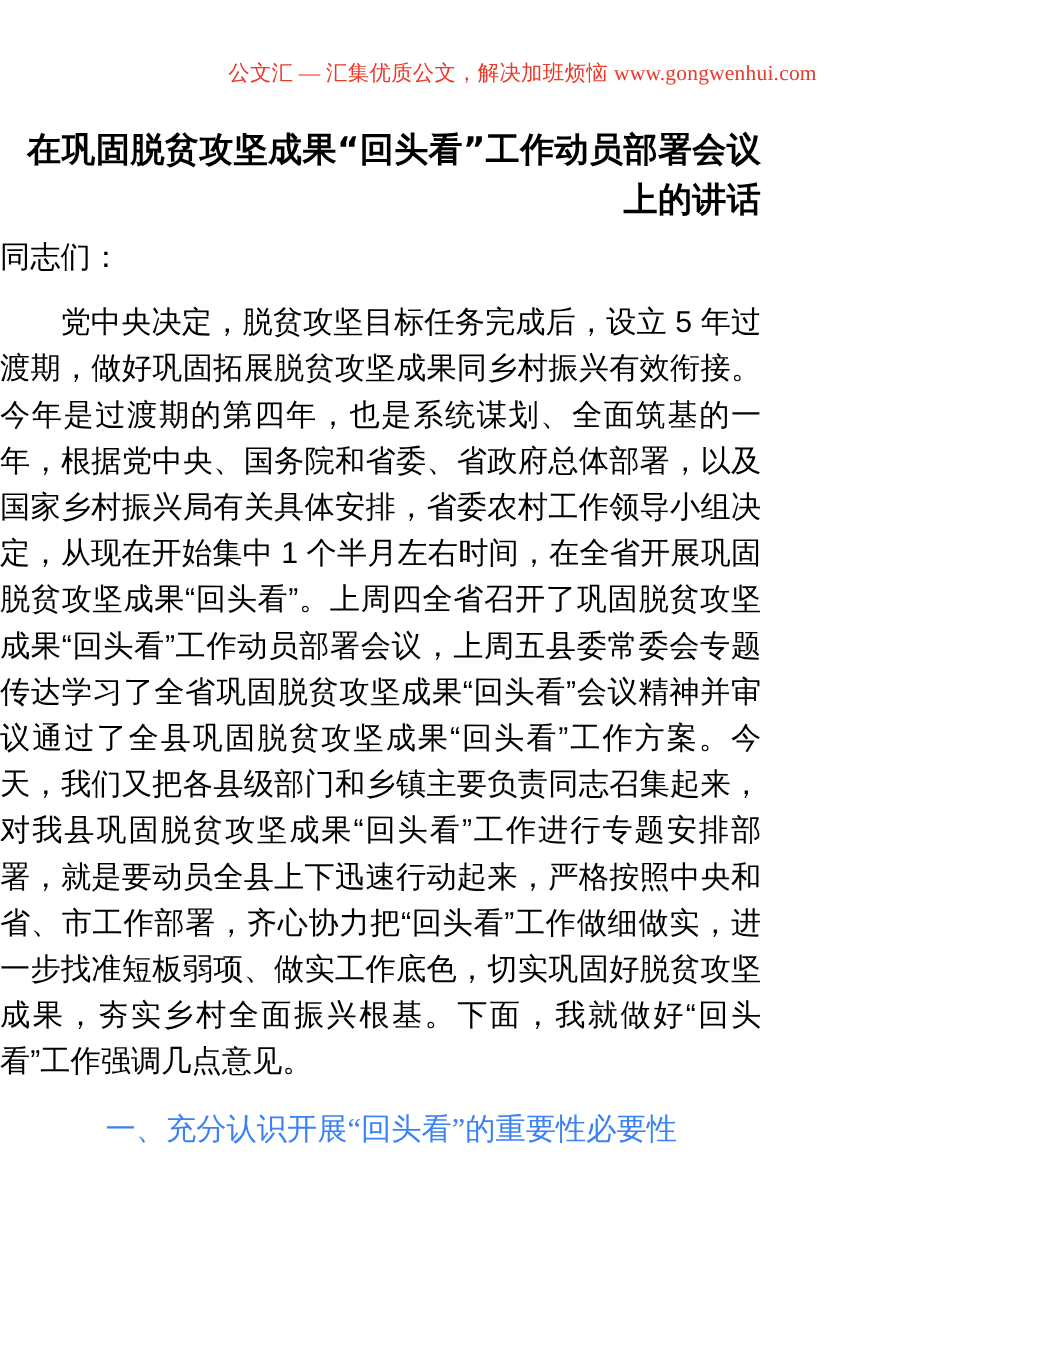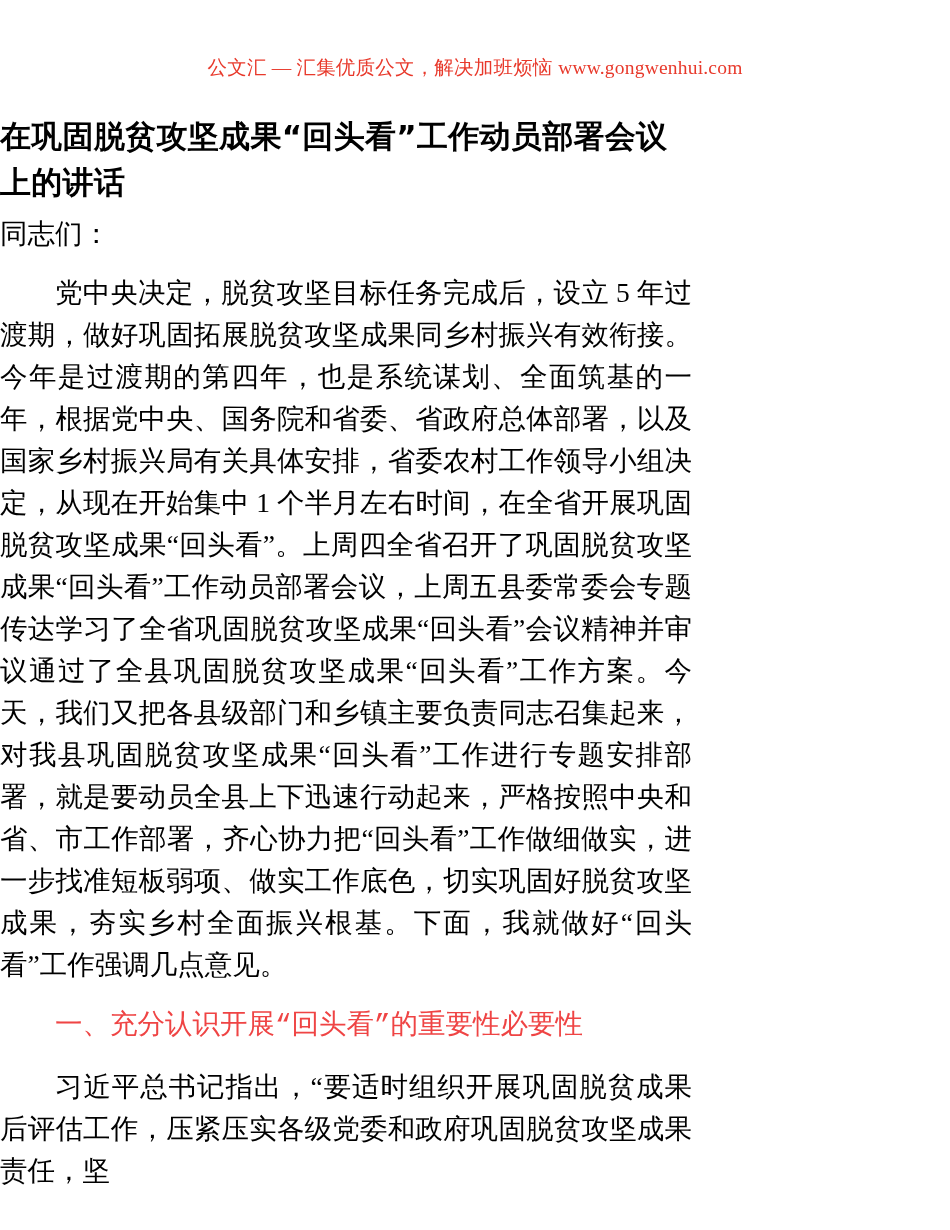--- a/index.html
+++ b/index.html
@@ -39,21 +39,21 @@
   }
 
   
   .doc-title {
     margin: 0;
     padding: 0;
     position: absolute;
     top: 113px;
     left: 0;
     width: 692px;
-    text-align: left;
+    text-align: right;
     font-size: 31px;
     line-height: 46px;
     font-weight: 600;
     color: #000000;
     font-family: "DejaVu Sans", "Liberation Sans", sans-serif;
     letter-spacing: 0.3px;
   }
 
   
   .body-block {
@@ -61,41 +61,42 @@
     top: 213px;
     left: 0;
     width: 692px;
   }
 
   .para {
     margin: 0;
     font-size: 27.5px;
     line-height: 42px;
     color: #000000;
-    font-family: Liberation Serif, serif;
+    font-family: Liberation Sans, sans-serif;
     text-align: justify;
     text-justify: inter-character;
     letter-spacing: 0px;
   }
 
   .para.indent {
     text-indent: 2em;
   }
 
   .spacer-sm { height: 17px; }
   .spacer-md { height: 19px; }
 
   .heading-para {
     margin: 0;
     font-size: 27.5px;
     line-height: 42px;
-    color: #ef4444;
-    font-family: Liberation Mono, monospace;
+    color: #3b82f6;
+    font-family: Liberation Serif, serif;
     text-indent: 2em;
     text-align: left;
+    padding-left: 41px;
   }
 </style>
 </head>
 <body>
 
 <div class="page">
 
   <div class="watermark">
     <span class="wm-cn">公文汇 — 汇集优质公文，解决加班烦恼</span>
     <span class="wm-url">www.gongwenhui.com</span>
@@ -110,17 +111,16 @@
     <div class="spacer-sm"></div>
 
     <p class="para indent">党中央决定，脱贫攻坚目标任务完成后，设立 5 年过渡期，做好巩固拓展脱贫攻坚成果同乡村振兴有效衔接。今年是过渡期的第四年，也是系统谋划、全面筑基的一年，根据党中央、国务院和省委、省政府总体部署，以及国家乡村振兴局有关具体安排，省委农村工作领导小组决定，从现在开始集中 1 个半月左右时间，在全省开展巩固脱贫攻坚成果“回头看”。上周四全省召开了巩固脱贫攻坚成果“回头看”工作动员部署会议，上周五县委常委会专题传达学习了全省巩固脱贫攻坚成果“回头看”会议精神并审议通过了全县巩固脱贫攻坚成果“回头看”工作方案。今天，我们又把各县级部门和乡镇主要负责同志召集起来，对我县巩固脱贫攻坚成果“回头看”工作进行专题安排部署，就是要动员全县上下迅速行动起来，严格按照中央和省、市工作部署，齐心协力把“回头看”工作做细做实，进一步找准短板弱项、做实工作底色，切实巩固好脱贫攻坚成果，夯实乡村全面振兴根基。下面，我就做好“回头看”工作强调几点意见。</p>
 
     <div class="spacer-md"></div>
 
     <p class="heading-para">一、充分认识开展“回头看”的重要性必要性</p>
 
     <div class="spacer-md"></div>
 
-    <p class="para indent">习近平总书记指出，“要适时组织开展巩固脱贫成果后评估工作，压紧压实各级党委和政府巩固脱贫攻坚成果责任，坚</p>
 
   </div>
 
 </div>
 
 </body></html>

